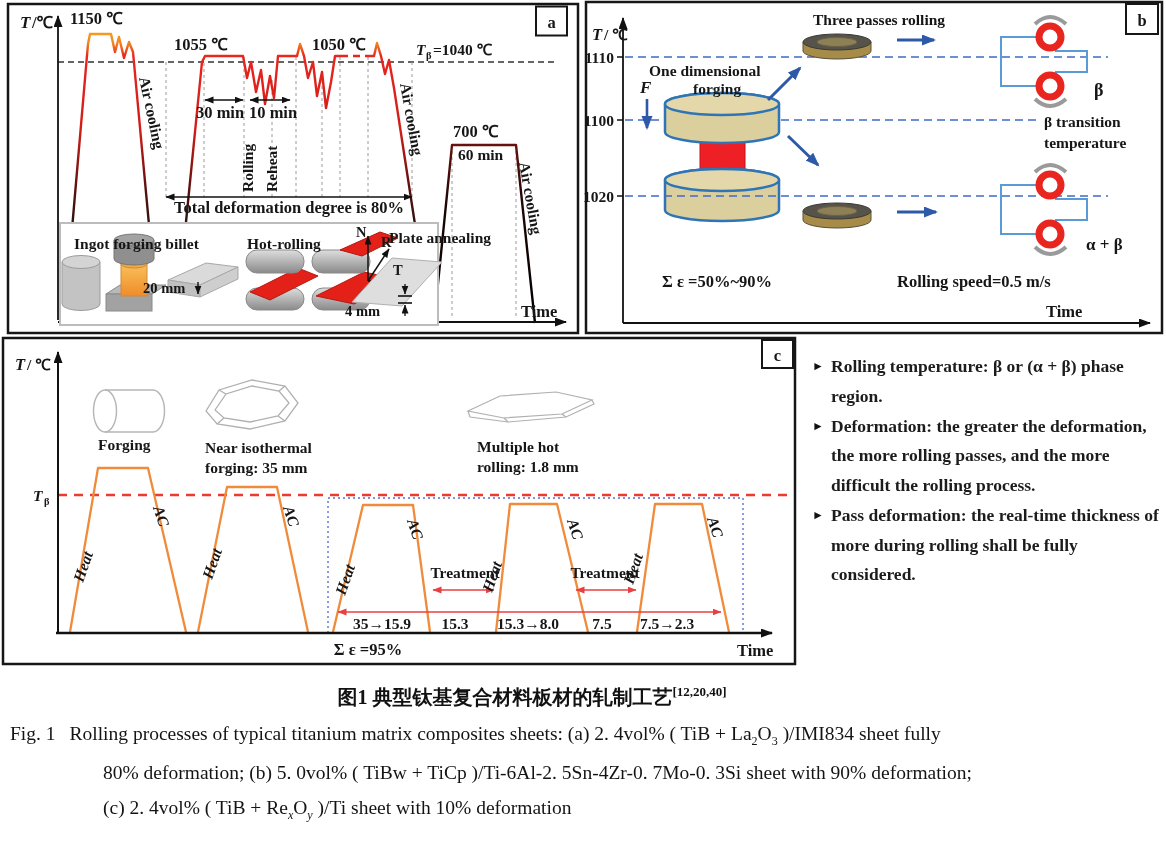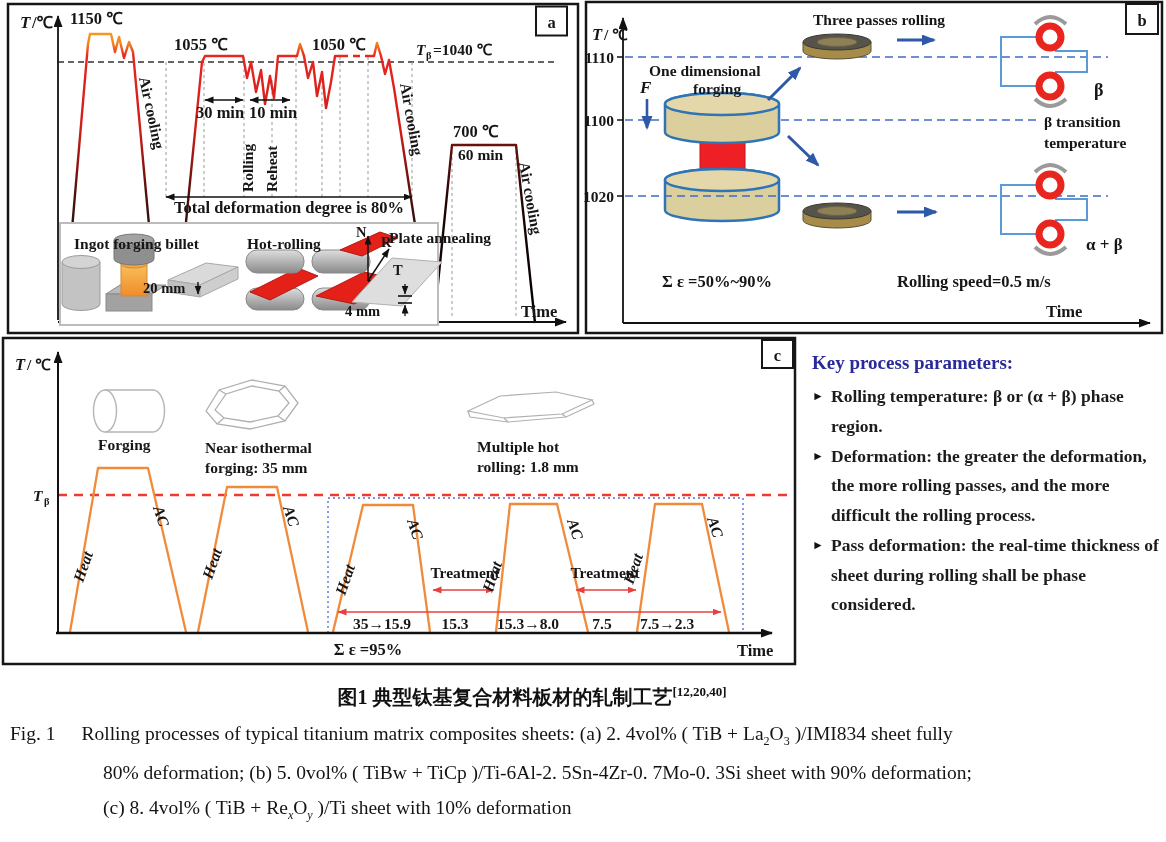--- a/index.html
+++ b/index.html
@@ -13,21 +13,21 @@
   .kp-title{color:#2a2a9b;font-weight:700;font-size:19px;margin-bottom:8px;}
   .kp-bullet{display:flex;align-items:flex-start;}
   .kp-marker{font-size:12px;width:19px;flex:0 0 19px;padding-top:7px;color:#111;}
   .kp-text{font-size:17.5px;font-weight:700;line-height:1.7;color:#1c1c1c;}
   .caption{position:absolute;left:0;top:684px;width:1064px;}
   .cap-cn{text-align:center;font-size:20px;font-weight:600;color:#111;}
   .cap-cn sup,.sup{font-size:13px;vertical-align:super;}
   .cap-en{margin-top:12px;font-size:19.5px;color:#141414;}
   .cap-line{padding-left:103px;margin-bottom:13px;white-space:nowrap;}
   .cap-line.first{padding-left:10px;}
-  .figlab{margin-right:26px;text-align:center;}
+  .figlab{margin-right:14px;text-align:center;}
   sub.cap-sub{font-size:0.62em;}
   sub.cap-sub.it{font-style:italic;}
 </style>
 </head>
 <body>
 
 <div class="stage">
 
 <svg width="1166" height="680" viewBox="0 0 1166 680" style="position:absolute;left:0;top:0;">
   <defs>
@@ -339,45 +339,44 @@
 
     <text x="368" y="655" text-anchor="middle" class="f16">Σ ε =95%</text>
     <text x="737" y="656" class="f16">Time</text>
 
     <rect x="762" y="340" width="31" height="28" fill="#fff" stroke="#161616" stroke-width="2"></rect>
     <text x="777.5" y="361" text-anchor="middle" class="f16">c</text>
   </g>
 </svg>
 
 <div class="keyparams">
-  <div class="kp-title">Key process parameters:</div>
   <div class="kp-bullet">
     <span class="kp-marker">►</span>
     <span class="kp-text">Rolling temperature: β or (α + β) phase region.</span>
   </div>
   <div class="kp-bullet">
     <span class="kp-marker">►</span>
     <span class="kp-text">Deformation: the greater the deformation, the more rolling passes, and the more difficult the rolling process.</span>
   </div>
   <div class="kp-bullet">
     <span class="kp-marker">►</span>
-    <span class="kp-text">Pass deformation: the real-time thickness of sheet during rolling shall be phase considered.</span>
+    <span class="kp-text">Pass deformation: the real-time thickness of more during rolling shall be fully considered.</span>
   </div>
 </div>
 
 <div class="caption">
   <div class="cap-cn">
     <span>图1  典型钛基复合材料板材的轧制工艺</span><sup>[12,20,40]</sup>
   </div>
   <div class="cap-en">
     <div class="cap-line first">
       <span class="figlab">Fig. 1</span><span>Rolling processes of typical titanium matrix composites sheets: (a) 2. 4vol% ( TiB + La</span><sub class="cap-sub">2</sub><span>O</span><sub class="cap-sub">3</sub><span> )/IMI834 sheet fully</span>
     </div>
     <div class="cap-line">
       <span>80%  deformation; (b) 5. 0vol% ( TiBw + TiCp )/Ti-6Al-2. 5Sn-4Zr-0. 7Mo-0. 3Si sheet with 90% deformation;</span>
     </div>
     <div class="cap-line">
-      <span>(c) 8. 4vol% ( TiB + Re</span><sub class="cap-sub it">x</sub><span>O</span><sub class="cap-sub it">y</sub><span> )/Ti sheet with 10% deformation</span>
+      <span>(c) 2. 4vol% ( TiB + Re</span><sub class="cap-sub it">x</sub><span>O</span><sub class="cap-sub it">y</sub><span> )/Ti sheet with 10% deformation</span>
     </div>
   </div>
 </div>
 
 </div>
 
 </body></html>

